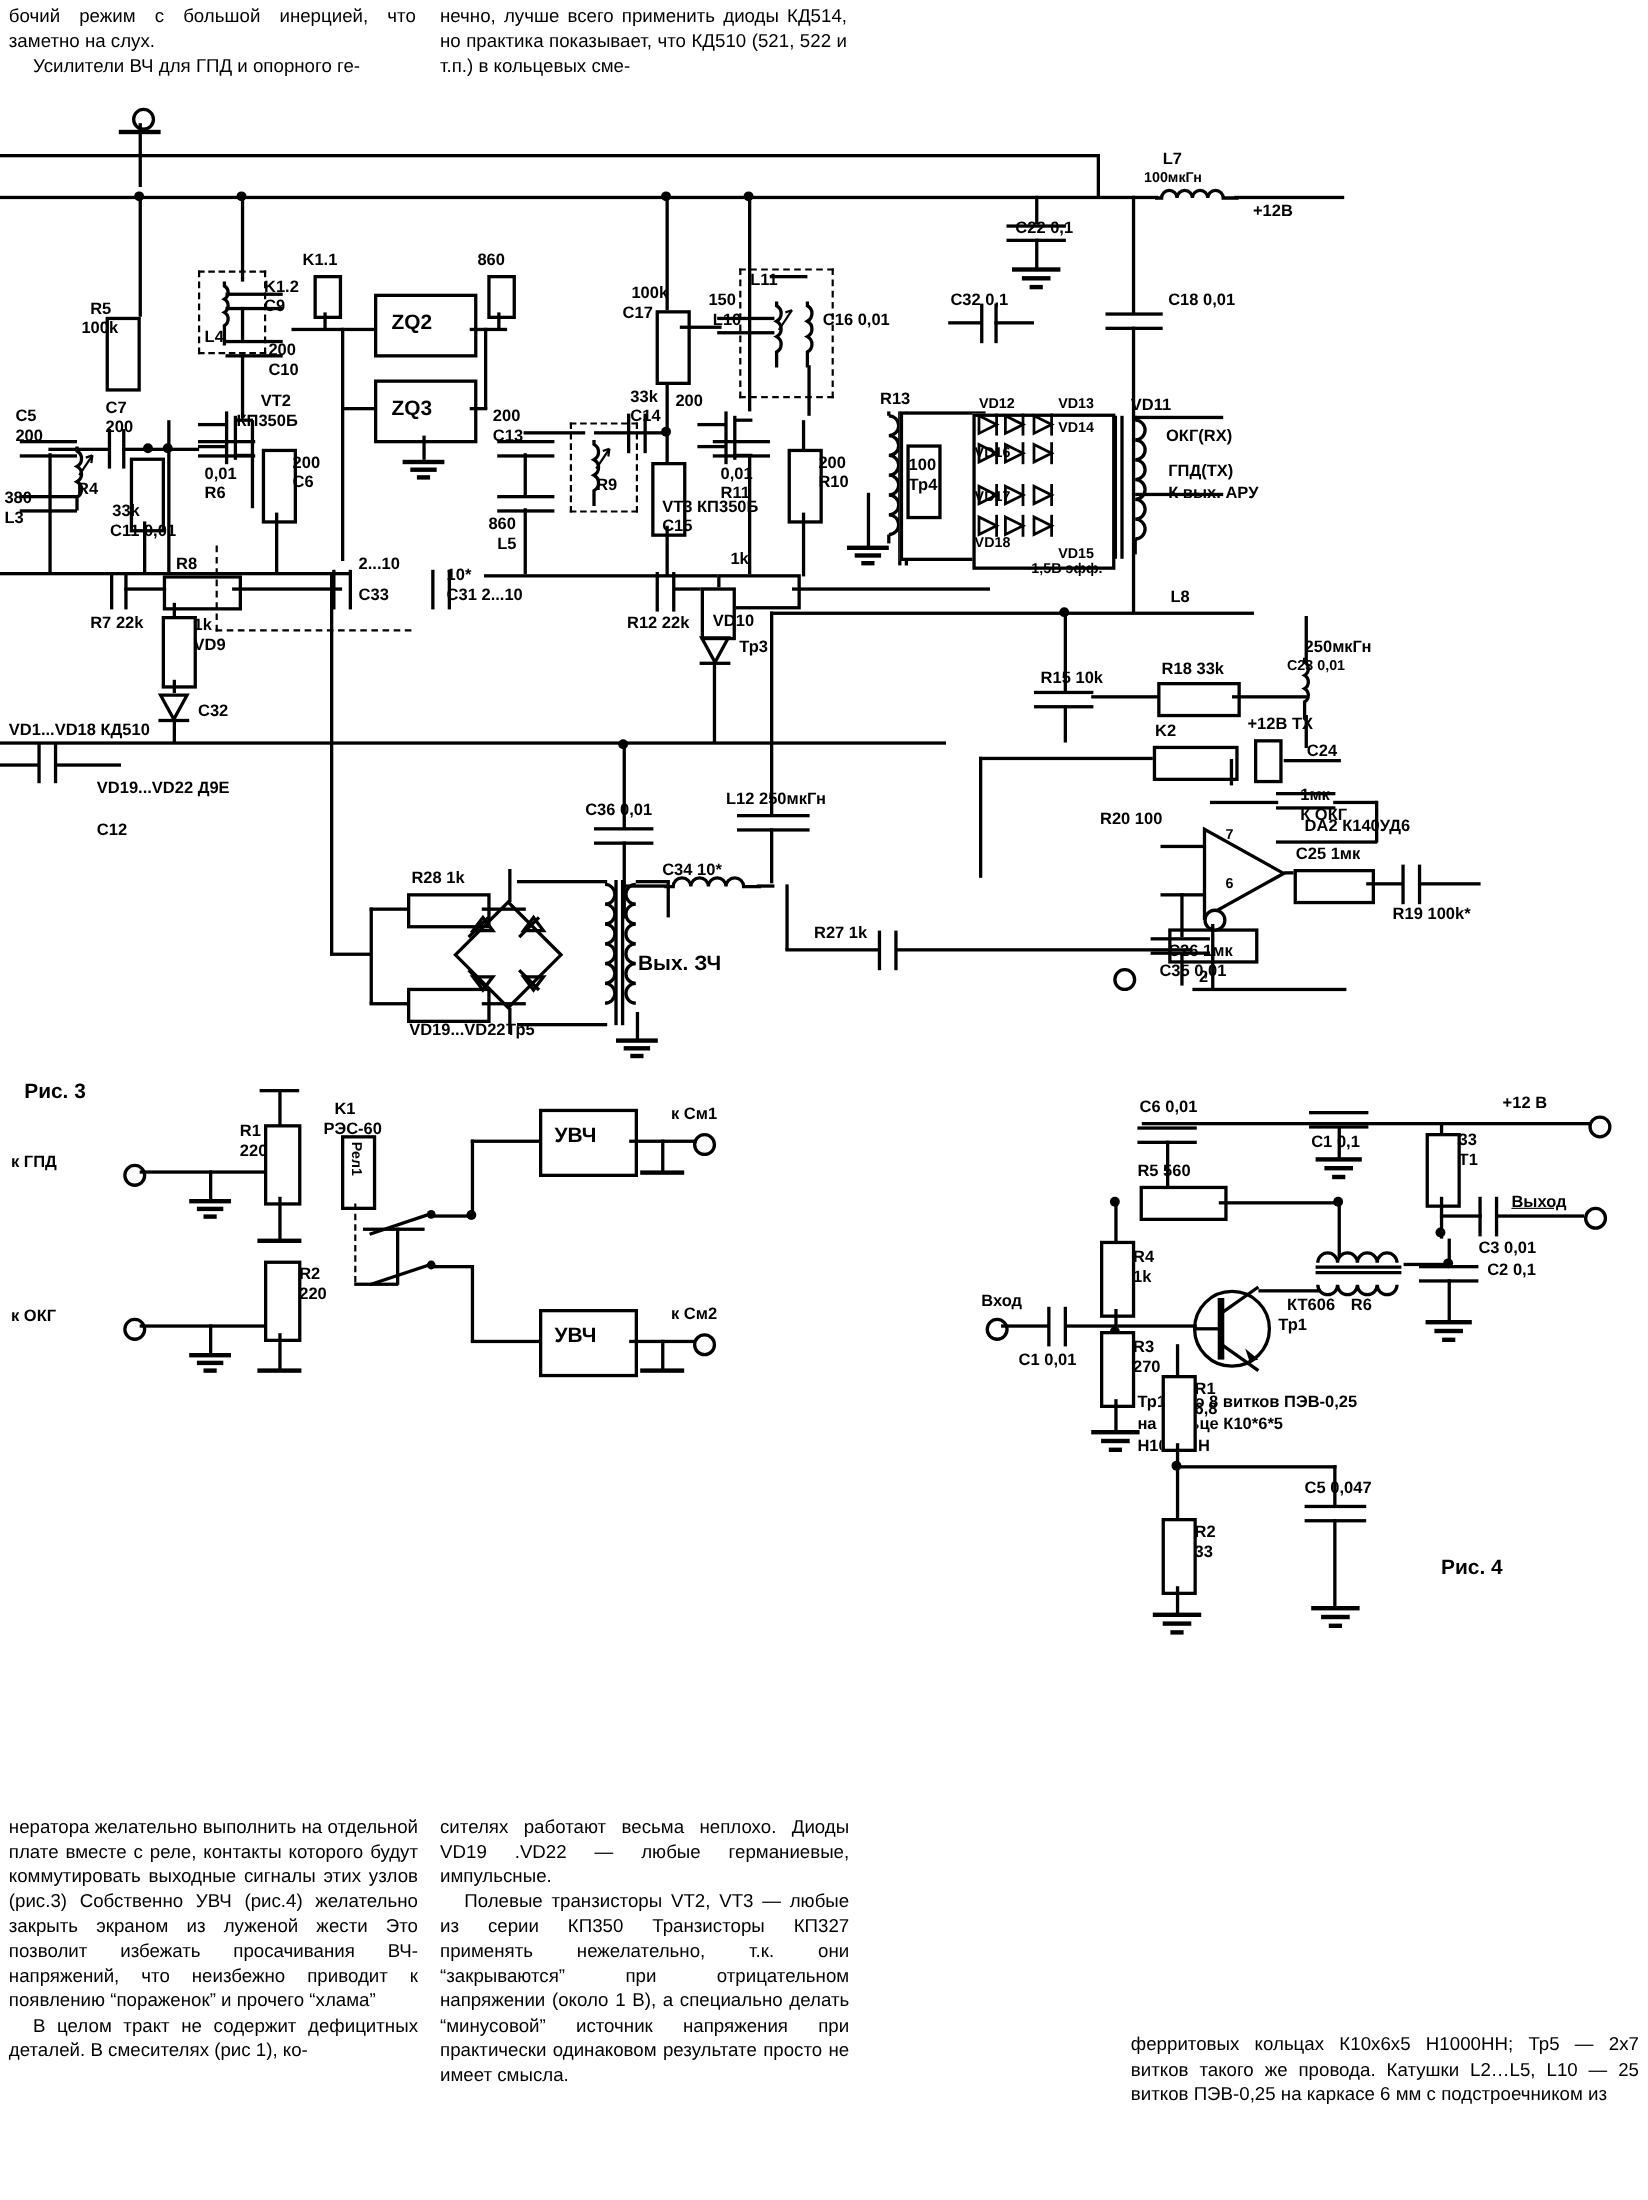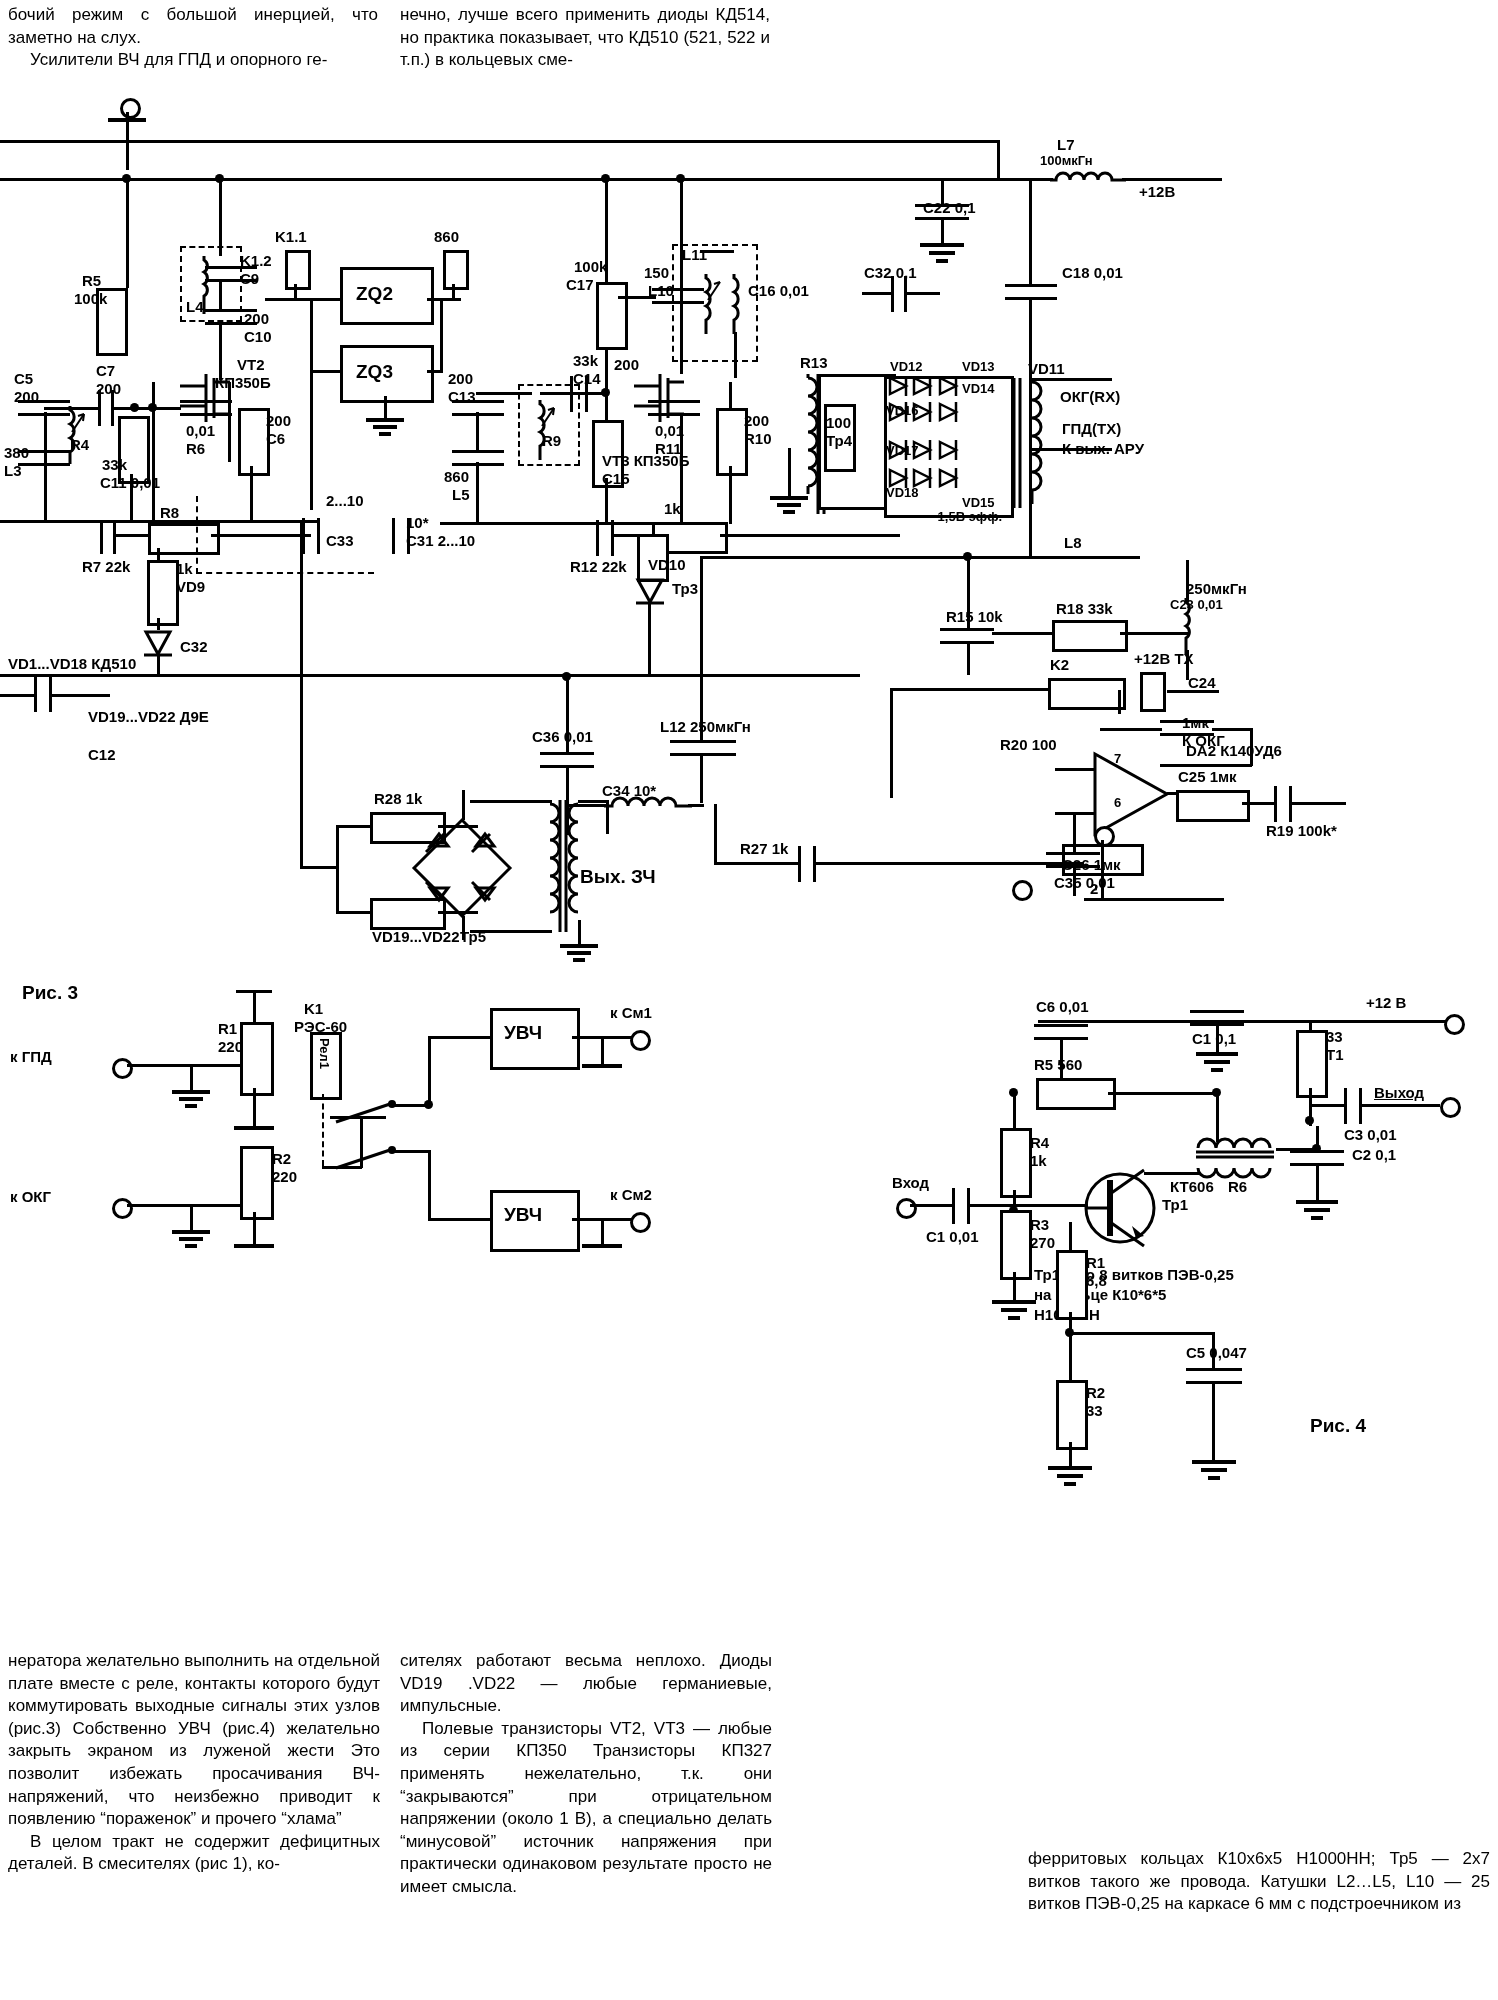--- a/index.html
+++ b/index.html
@@ -239,21 +239,21 @@
   </div>
   <div class="lbl" style="left:180px;top:638px;">C32</div>
   <div class="wire v" style="left:157px;top:654px;height:22px;"></div>
   <div class="wire h" style="left:0;top:674px;width:860px;"></div>
 
   <div class="dash" style="left:196px;top:496px;width:176px;height:76px;border-top:none;border-right:none;"></div>
   <div class="caph" style="left:302px;top:518px;width:18px;height:36px;">
       <i style="left:0;"></i>
       <i style="left:15px;"></i>
     </div>
-  <div class="lbl" style="left:326px;top:492px;text-align:right;">2...10</div>
+  <div class="lbl" style="left:326px;top:504px;text-align:right;">2...10</div>
   <div class="lbl" style="left:326px;top:532px;">C33</div>
   <div class="caph" style="left:392px;top:518px;width:18px;height:36px;">
       <i style="left:0;"></i>
       <i style="left:15px;"></i>
     </div>
   <div class="lbl" style="left:406px;top:514px;">10*</div>
   <div class="lbl" style="left:406px;top:532px;">C31 2...10</div>
 
   <div class="caph" style="left:34px;top:676px;width:18px;height:36px;">
       <i style="left:0;"></i>

